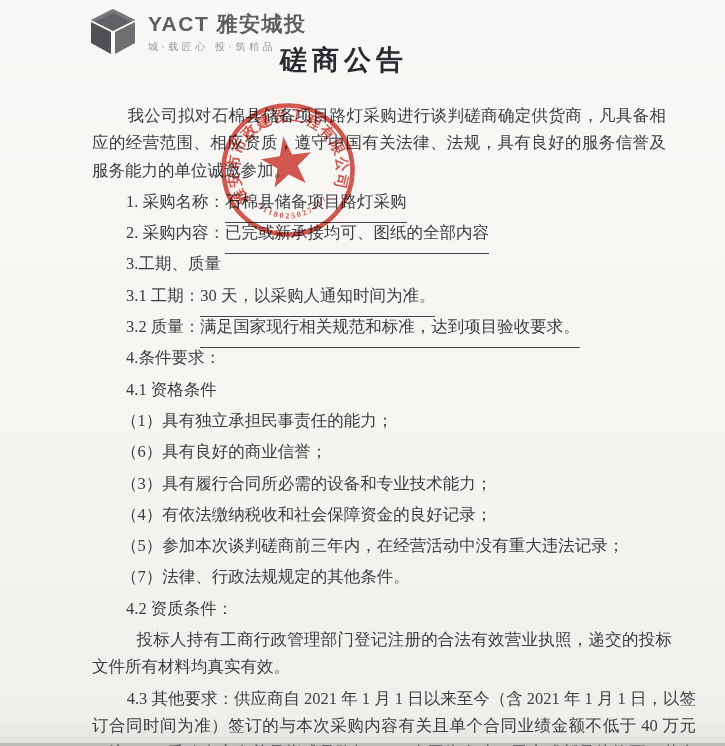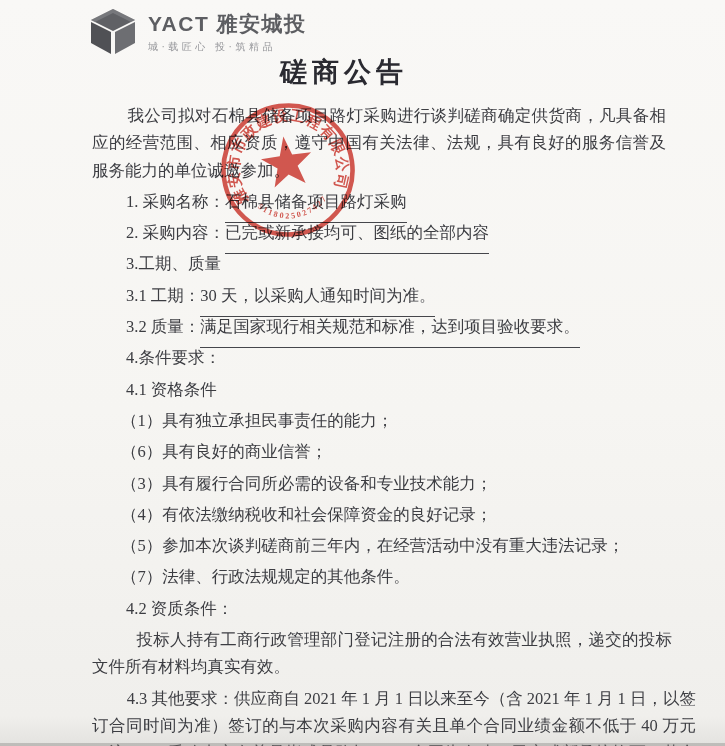--- a/index.html
+++ b/index.html
@@ -22,21 +22,21 @@
   .brand-name{
     font-family:"Liberation Sans","DejaVu Sans",sans-serif;
     font-weight:bold;font-size:21px;color:#5d5e62;letter-spacing:1.5px;line-height:24px;
   }
   .brand-tagline{
     font-family:"Liberation Sans","DejaVu Sans",sans-serif;
     font-size:10px;color:#96979b;letter-spacing:3.5px;margin-top:4px;
   }
   
   .doc-title{
-    position:absolute;top:54px;left:0;width:688px;
+    position:absolute;top:42px;left:0;width:688px;
     text-align:center;font-size:27px;font-weight:bold;color:#2a2a31;
     letter-spacing:5px;margin:0;
   }
   
   .content{
     position:absolute;top:98px;left:88px;width:604px;
     font-size:16.5px;line-height:27.3px;
   }
   .content p{margin:4px;}
   .intro{text-indent:2.15em;text-align:justify;width:574px;}

